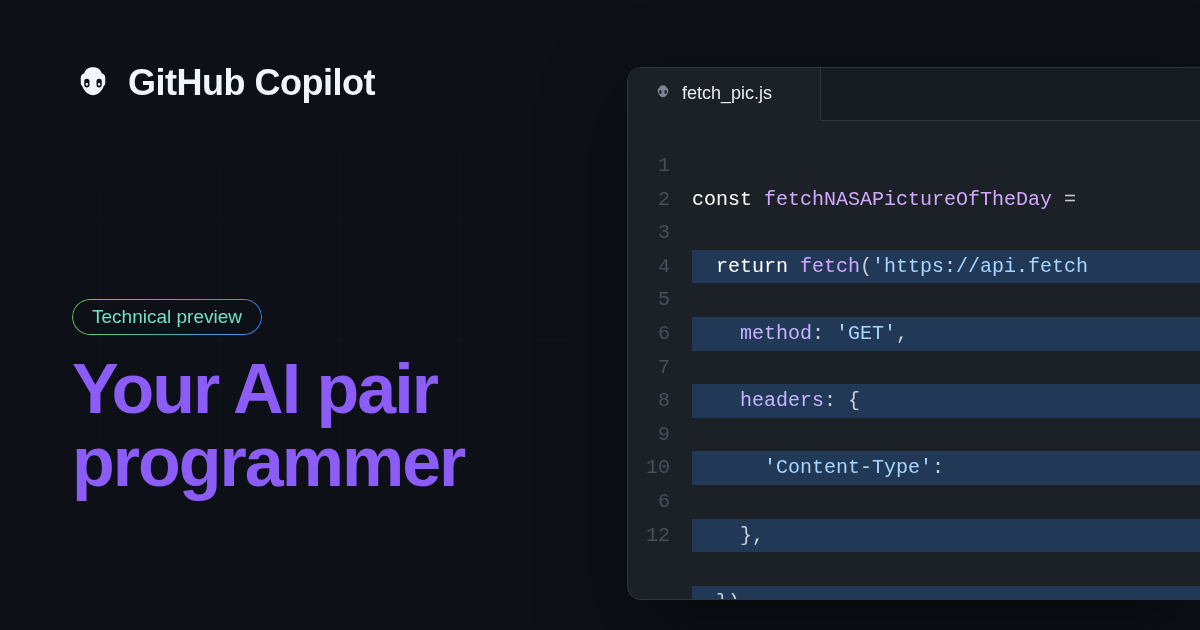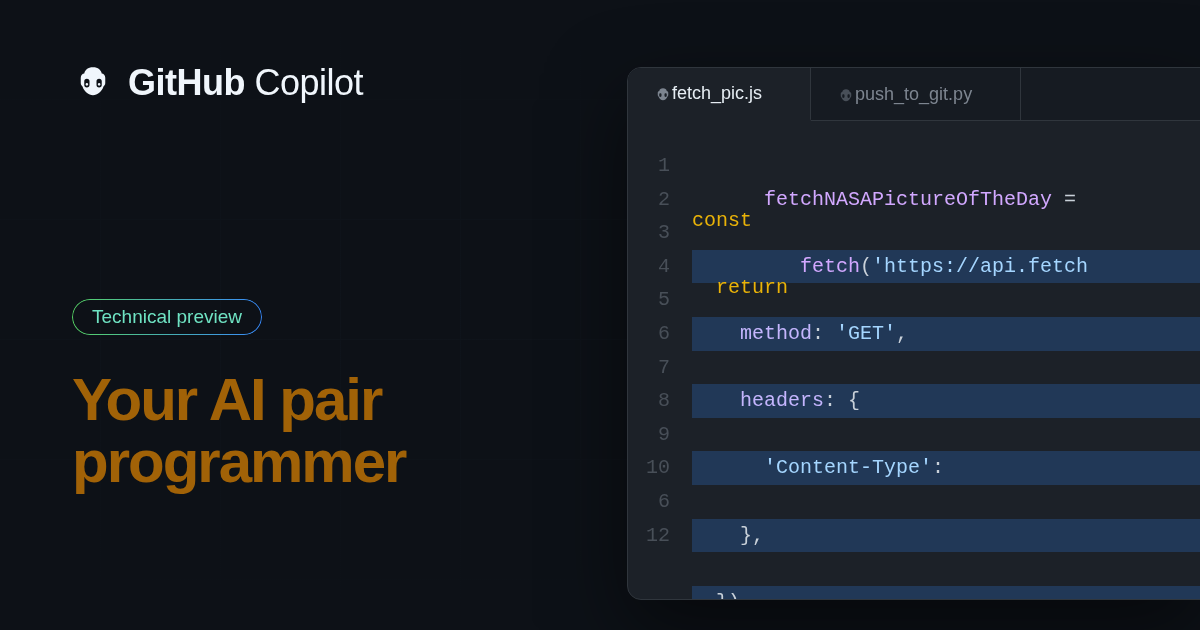--- a/index.html
+++ b/index.html
@@ -59,21 +59,21 @@
       height: 42px;
       display: block;
     }
     .logo-text {
       color: #f0f6fc;
       font-size: 36px;
       font-weight: 700;
       letter-spacing: -0.5px;
     }
     .logo-text .light {
-      font-weight: 400;
+      font-weight: 700;
       margin-top: 31px;
     }
     .badge-wrap {
       position: relative;
       margin-top: 195px;
       width: fit-content;
     }
     .badge-wrap::before {
       content: "";
       position: absolute;
@@ -87,23 +87,23 @@
       pointer-events: none;
     }
     .badge-inner {
       padding: 7px 20px;
       color: #6fe3c3;
       font-size: 19px;
       border-radius: 999px;
     }
     
     .headline {
-      margin-top: 34px;
-      color: #a16207;
-      font-size: 60px;
+      margin-top: 18px;
+      color: #8b5cf6;
+      font-size: 70px;
       font-weight: 800;
       line-height: 1.04;
       letter-spacing: -2px;
     }
     
     .right {
       flex: 1;
       position: relative;
     }
     
@@ -122,22 +122,22 @@
       flex-direction: column;
     }
     
     .tabs {
       display: flex;
       background: #161b22;
       border-bottom: 1px solid #30363d;
     }
     .tab {
       display: flex;
-      align-items: flex-end;
-      gap: 0;
+      align-items: flex-start;
+      gap: 10px;
       padding: 15px 48px 15px 26px;
       font-size: 18px;
       color: #7d8590;
       border-right: 1px solid #30363d;
       cursor: pointer;
     }
     .tab.active {
       background: #1c2128;
       color: #e6edf3;
       border-bottom: 2px solid #1c2128;
@@ -170,21 +170,21 @@
       flex: 1;
       color: #c9d1d9;
       white-space: pre;
       overflow: hidden;
     }
     .code-line { height: 33.6px; display: flex; }
     .sel {
       background: rgba(56, 139, 253, 0.22);
     }
     
-    .kw { color: #eab308; margin-top: 21px; }
+    .kw { color: #ffffff; }
     .fn { color: #d2a8ff; text-align: right; }
     .str { color: #a5d6ff; }
     .prop { color: #c4b5fd; }
     .punct { color: #c9d1d9; }
   </style>
 </head>
 <body>
 
 <div class="bg-pattern"></div>
 <div class="bg-gradient"></div>
@@ -215,28 +215,20 @@
   <div class="right">
     <div class="editor">
       <div class="tabs">
         <div class="tab active">
           <span class="tab-icon">
             <svg viewBox="0 0 24 24" fill="#7d8590">
                 <path d="M12 3c-3 0-4.5 1.5-5 3.5-1 0-2 1-2 2.5v3c0 1 .5 1.5 1 2 1 3 3.5 5 6 5s5-2 6-5c.5-.5 1-1 1-2v-3c0-1.5-1-2.5-2-2.5-.5-2-2-3.5-5-3.5zM8.5 9.5c1 0 1.5.5 1.5 1.5v2c0 1-.5 1.5-1.5 1.5S7 14 7 13v-2c0-1 .5-1.5 1.5-1.5zm7 0c1 0 1.5.5 1.5 1.5v2c0 1-.5 1.5-1.5 1.5S14 14 14 13v-2c0-1 .5-1.5 1.5-1.5z"></path>
               </svg>
           </span>
           <span>fetch_pic.js</span>
-        </div>
-        <div class="tab">
-          <span class="tab-icon">
-            <svg viewBox="0 0 24 24" fill="#484f58">
-                <path d="M12 3c-3 0-4.5 1.5-5 3.5-1 0-2 1-2 2.5v3c0 1 .5 1.5 1 2 1 3 3.5 5 6 5s5-2 6-5c.5-.5 1-1 1-2v-3c0-1.5-1-2.5-2-2.5-.5-2-2-3.5-5-3.5zM8.5 9.5c1 0 1.5.5 1.5 1.5v2c0 1-.5 1.5-1.5 1.5S7 14 7 13v-2c0-1 .5-1.5 1.5-1.5zm7 0c1 0 1.5.5 1.5 1.5v2c0 1-.5 1.5-1.5 1.5S14 14 14 13v-2c0-1 .5-1.5 1.5-1.5z"></path>
-              </svg>
-          </span>
-          <span>push_to_git.py</span>
         </div>
       </div>
 
       <div class="code-area">
         <div class="gutter">
           <div>1</div>
           <div>2</div>
           <div>3</div>
           <div>4</div>
           <div>5</div>

